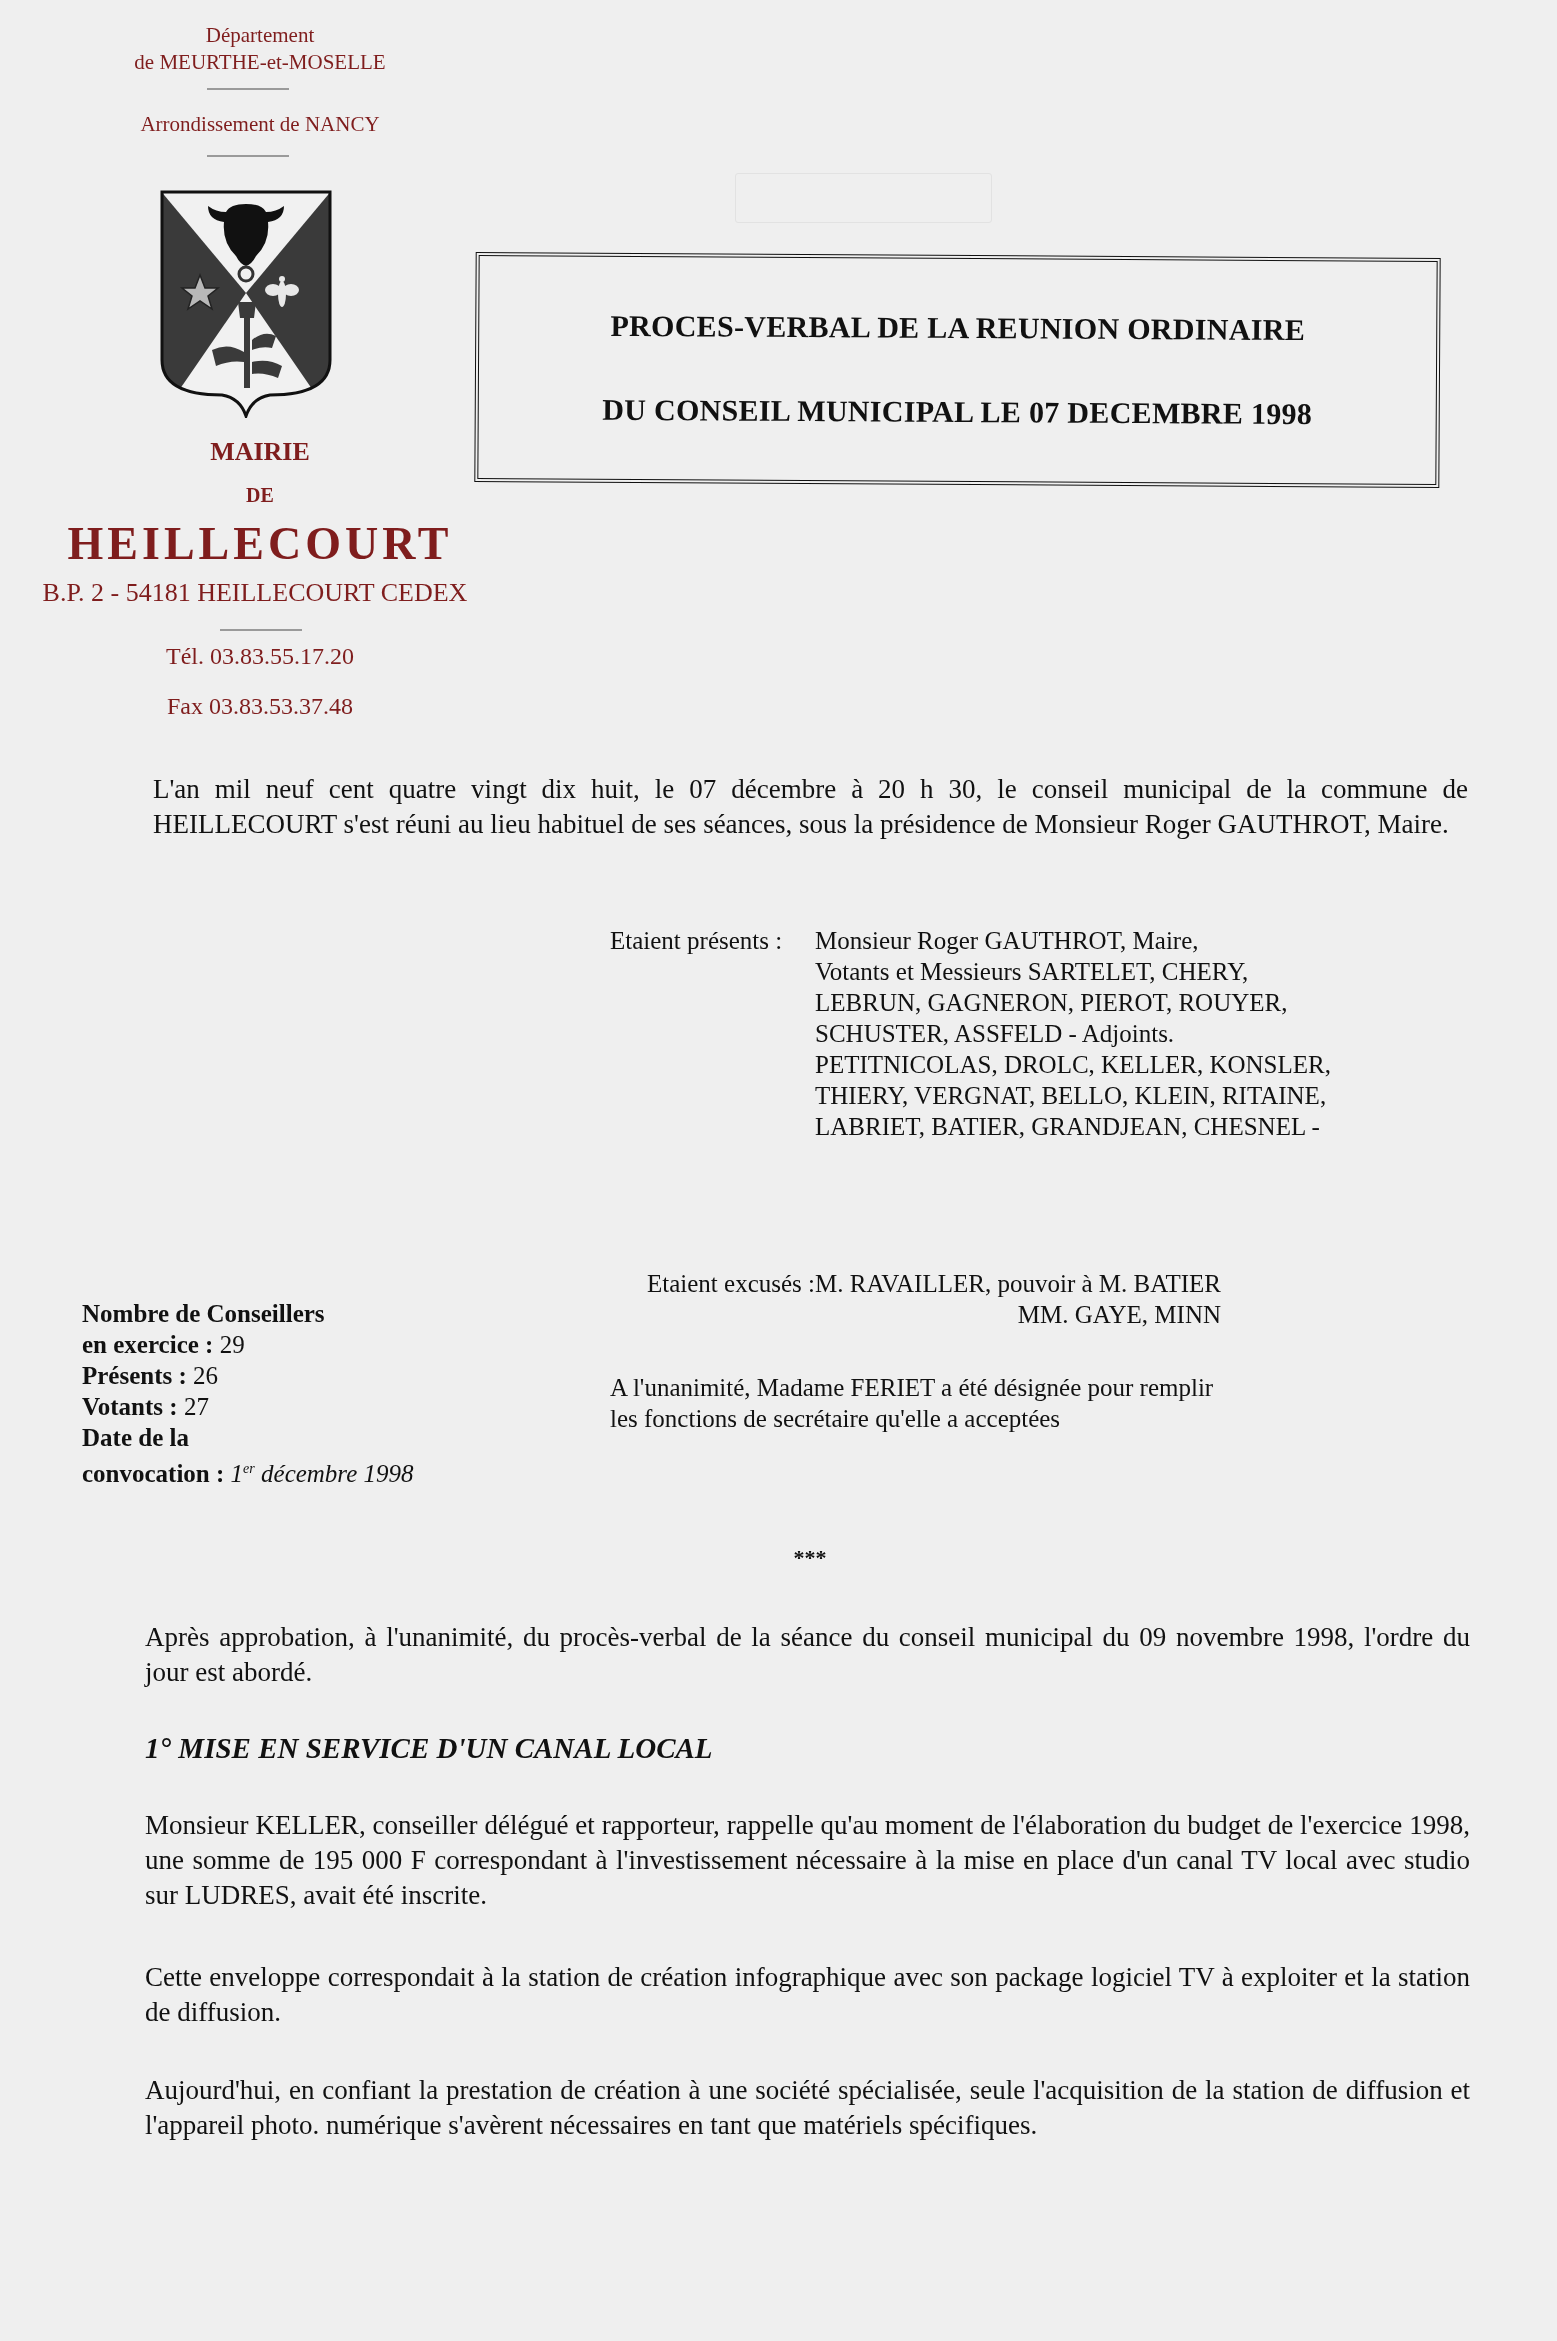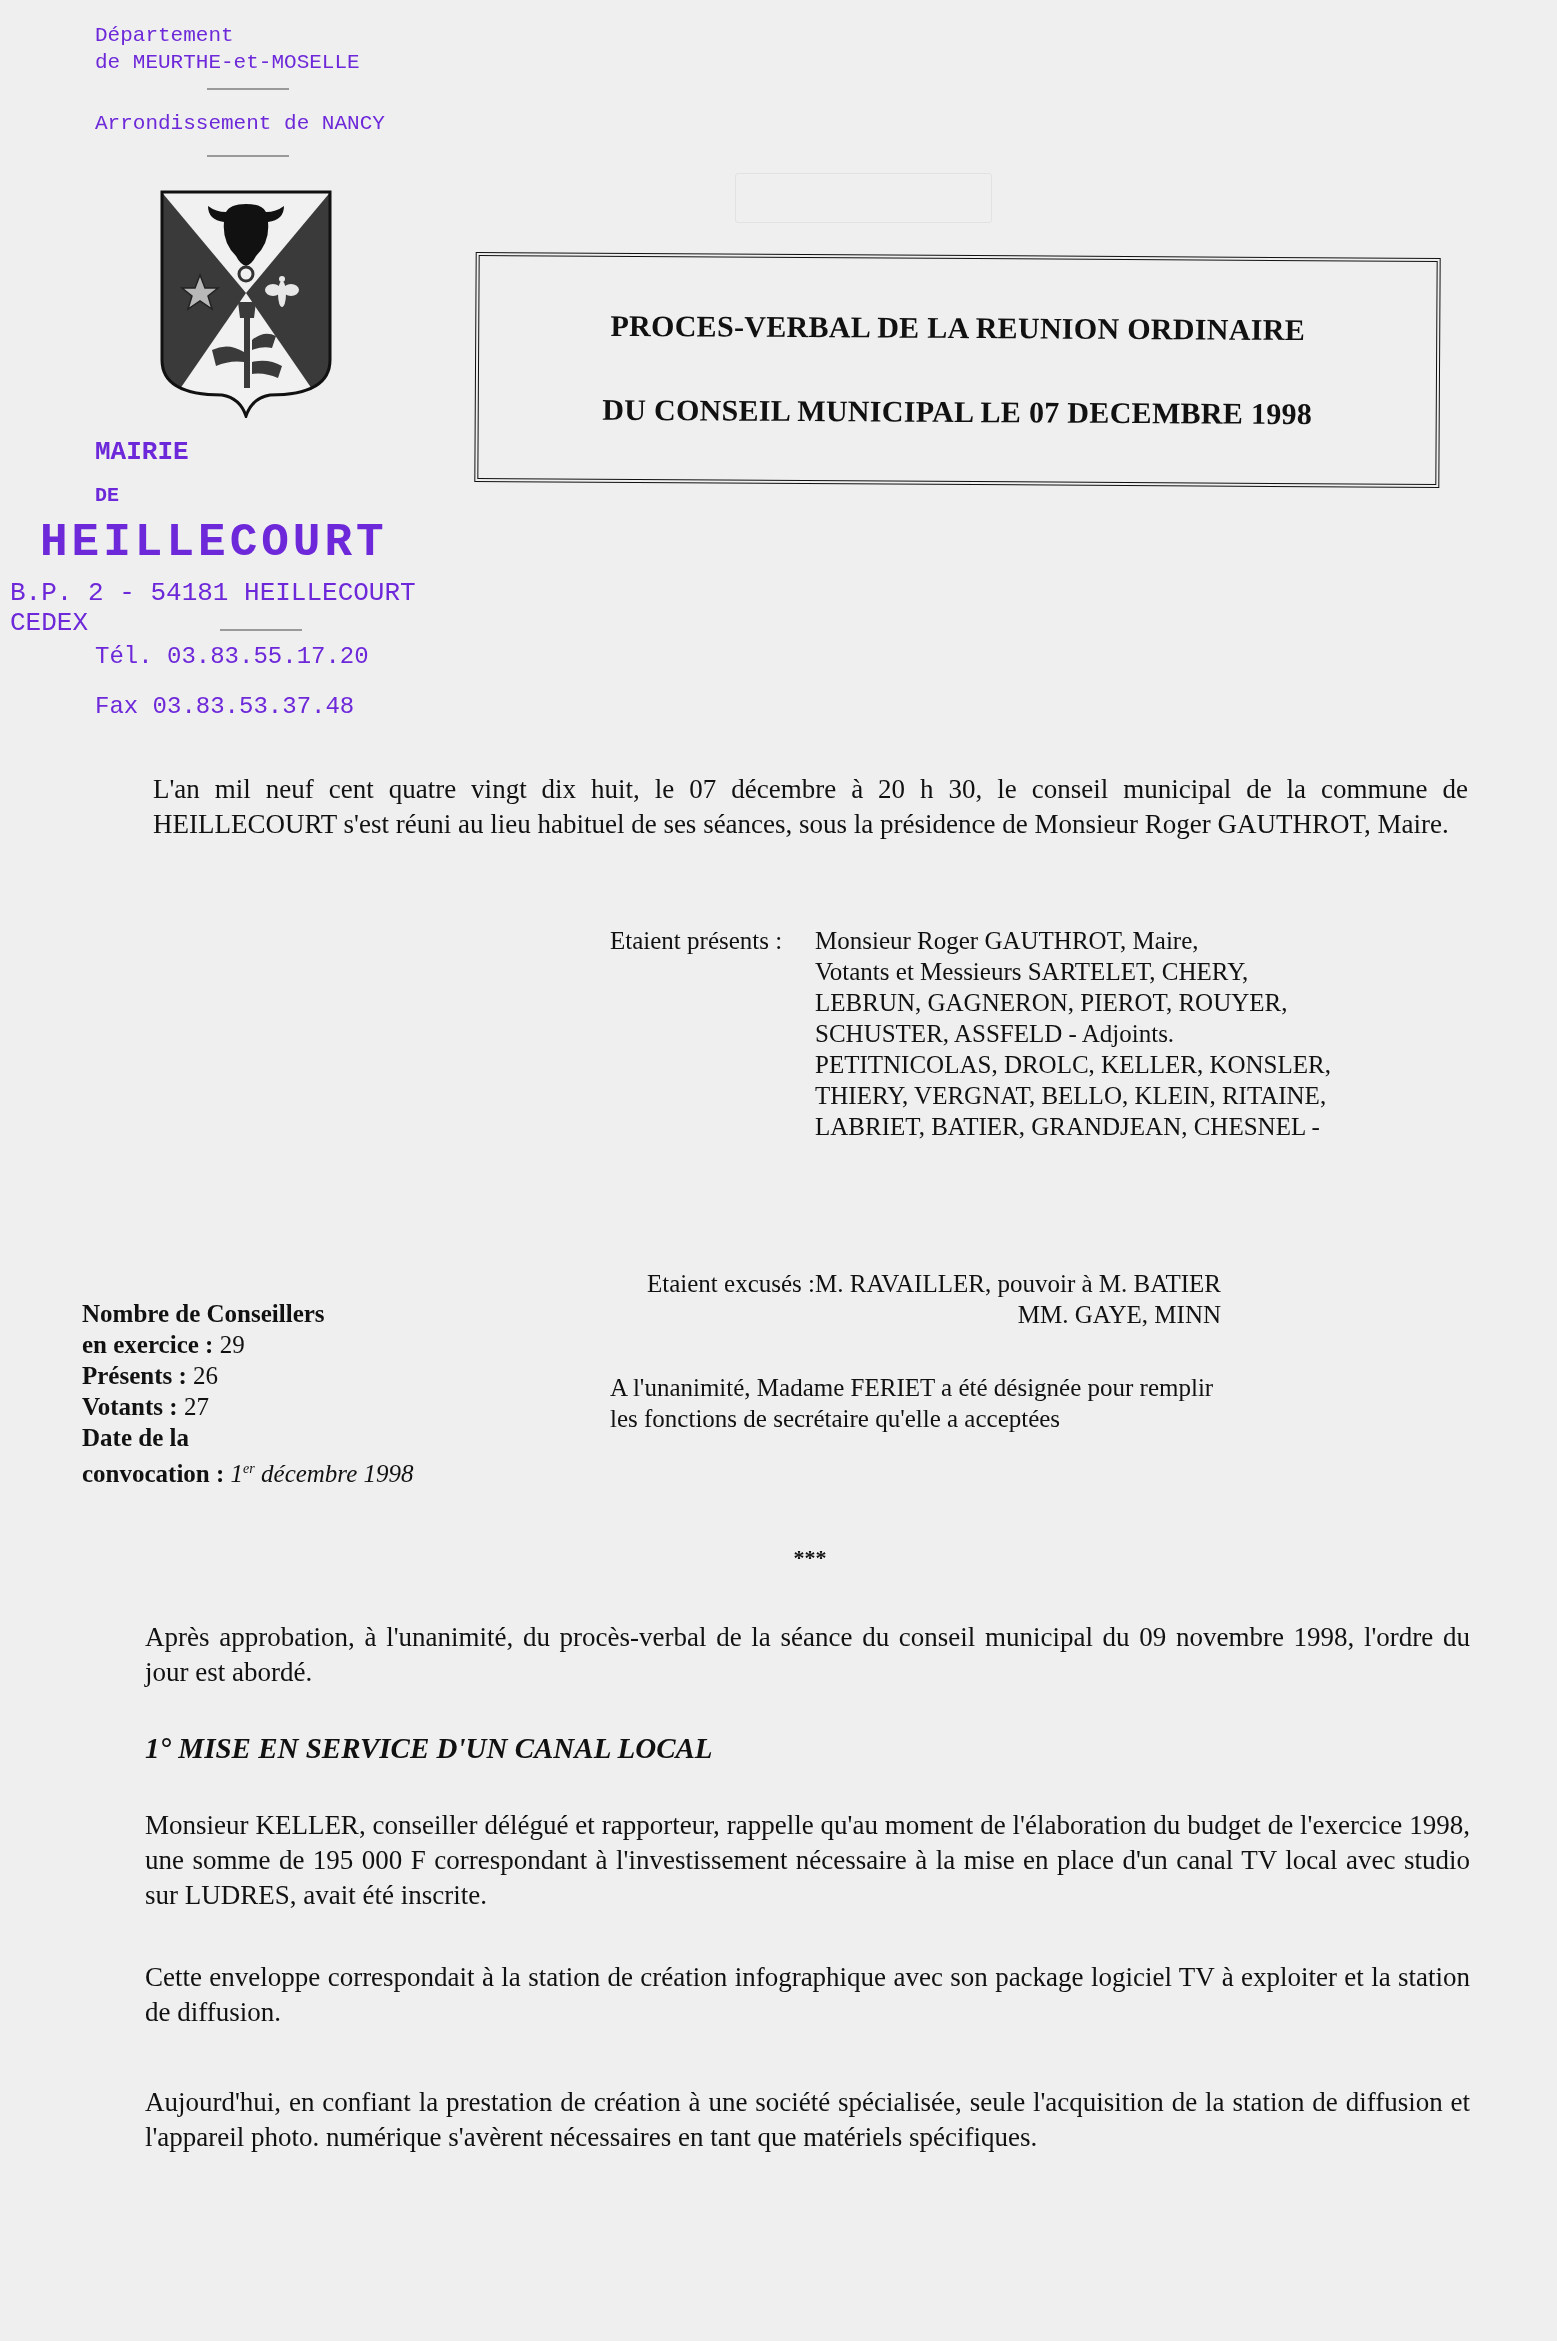--- a/index.html
+++ b/index.html
@@ -4,21 +4,21 @@
 <style>
   html, body { margin: 0; padding: 0; }
   body {
     width: 1557px; height: 2341px; position: relative; overflow: hidden;
     background: #efefef;
     color: #111;
     font-family: "Liberation Serif", serif;
   }
   .abs { position: absolute; }
   
-  .lh { font-family: Liberation Mono, monospace; text-align: left; color: #6d28d9; }
+  .lh { font-family: Liberation Serif, serif; text-align: center; color: #7f1d1d; }
   .lh-dept { left: 95px; top: 22px; width: 330px; font-size: 21px; line-height: 27px; }
   .lh-rule { height: 2px; background: #9a9a9a; width: 82px; }
   .lh-arr { left: 95px; top: 112px; width: 330px; font-size: 21px; }
   .crest { left: 160px; top: 190px; width: 172px; height: 228px; }
   .mairie { left: 95px; top: 437px; width: 330px; font-size: 26px; font-weight: bold; }
   .de { left: 95px; top: 484px; width: 330px; font-size: 20px; font-weight: bold; }
   .town { left: 40px; top: 517px; width: 440px; font-size: 46px; font-weight: bold; letter-spacing: 4px; }
   .bp { left: 10px; top: 578px; width: 490px; font-size: 26px; }
   .tel { left: 95px; top: 643px; width: 330px; font-size: 24px; }
   .fax { left: 95px; top: 693px; width: 330px; font-size: 24px; }
@@ -49,21 +49,21 @@
   .stats { left: 65px; top: 1298px; width: 420px; font-size: 25px; line-height: 31px; font-weight: bold; margin-left: 17px; }
   .stats .v { font-weight: normal; }
   .stats .it { font-style: italic; font-weight: normal; }
   .stats sup { font-size: 14px; }
 
   .stars { left: 760px; top: 1545px; width: 100px; text-align: center; font-size: 22px; font-weight: bold; }
   .p-approve { left: 145px; top: 1620px; width: 1325px; }
   .section-title { left: 145px; top: 1732px; font-size: 29px; font-weight: bold; font-style: italic; }
   .p-keller { left: 145px; top: 1808px; width: 1325px; }
   .p-enveloppe { left: 145px; top: 1960px; width: 1325px; }
-  .p-today { left: 145px; top: 2073px; width: 1325px; margin-top: 12px; }
+  .p-today { left: 145px; top: 2073px; width: 1325px; }
 </style>
 </head>
 <body>
 
 <div class="abs lh lh-dept">
   <div>Département</div>
   <div>de MEURTHE-et-MOSELLE</div>
 </div>
 <div class="abs lh-rule" style="left:207px;top:88px;"></div>
 <div class="abs lh lh-arr">Arrondissement de NANCY</div>

